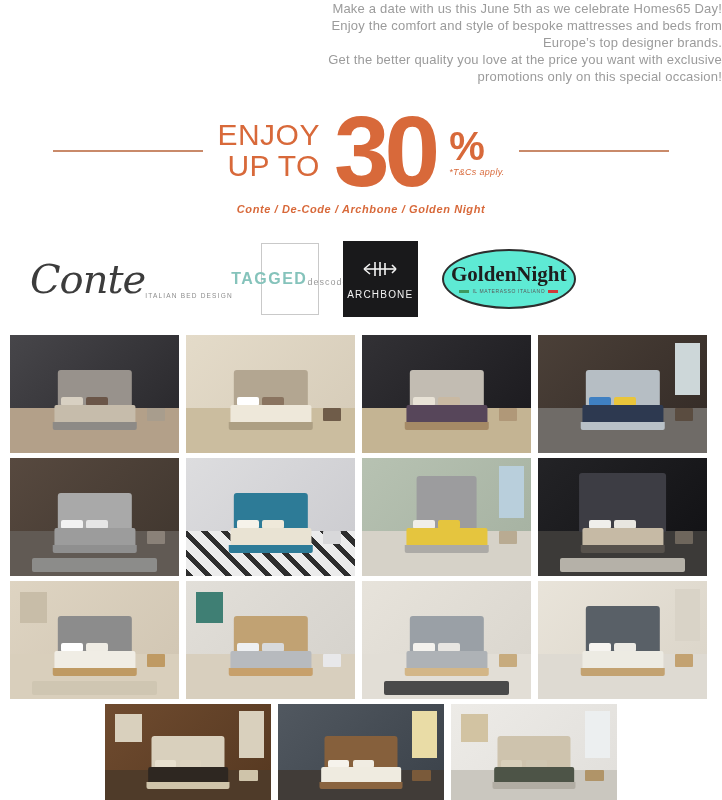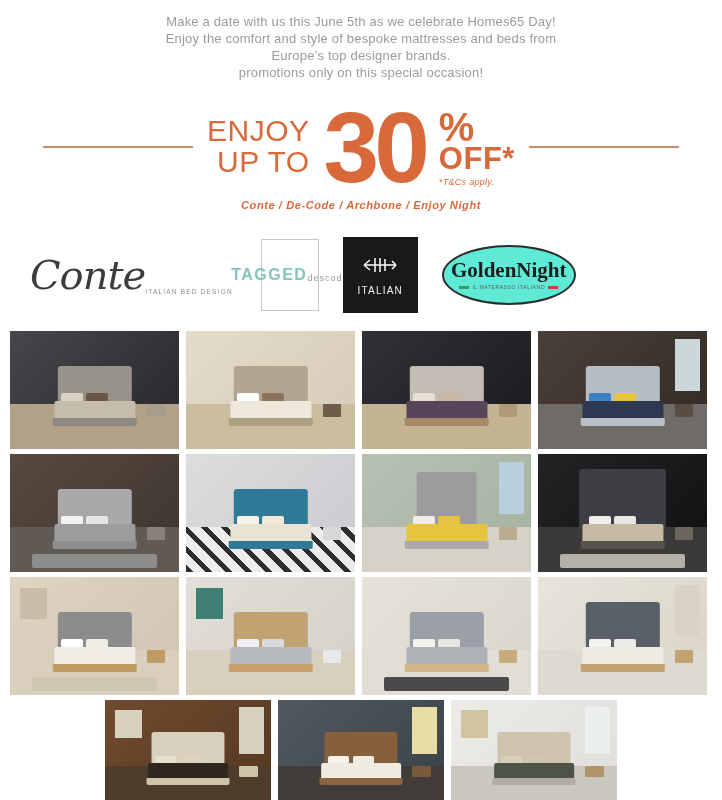--- a/index.html
+++ b/index.html
@@ -6,21 +6,21 @@
     --accent:#d8693a;
     --divider:#c98a6a;
     --header-text:#9b9b9b;
     --teal:#85c3bb;
   }
   *{margin:0;padding:0;box-sizing:border-box;}
   html,body{width:722px;background:#ffffff;font-family:"Liberation Sans",sans-serif;}
   body{height:800px;overflow:hidden;}
 
   
-  .intro{padding-top:13px;text-align:center;color:var(--header-text);
+  .intro{text-align:right;color:var(--header-text);
          font-size:13px;line-height:17px;letter-spacing:.2px;}
 
   
   .promo{display:flex;align-items:center;justify-content:center;gap:14px;margin-top:16px;height:100px;}
   .hline{width:150px;height:0;border-top:2px solid var(--divider);}
   .enjoy{color:var(--accent);font-weight:400;font-size:30px;line-height:1.02;
          text-align:right;letter-spacing:.5px;}
   .amount{color:var(--accent);font-weight:800;font-size:100px;line-height:.82;letter-spacing:-5px;}
   .pct-off{display:flex;flex-direction:column;align-items:flex-start;color:var(--accent);margin-top:2px;}
   .pct{font-weight:800;font-size:40px;line-height:.9;}
@@ -76,38 +76,38 @@
               background:var(--bed,#999);border-radius:0 0 2px 2px;}
   .tile .side{position:absolute;right:8%;bottom:27%;width:11%;height:11%;background:var(--side,transparent);border-radius:1px;}
 </style>
 </head>
 <body>
 
 <header class="intro">
   <div>Make a date with us this June 5th as we celebrate Homes65 Day!</div>
   <div>Enjoy the comfort and style of bespoke mattresses and beds from</div>
   <div>Europe’s top designer brands.</div>
+  <div>Get the better quality you love at the price you want with exclusive</div>
   <div>promotions only on this special occasion!</div>
 </header>
 
 <section class="promo">
   <div class="hline"></div>
   <div class="enjoy">
     <div>ENJOY</div>
     <div>UP TO</div>
   </div>
   <div class="amount">30</div>
   <div class="pct-off">
     <div class="pct">%</div>
-    <div class="off">OFF*</div>
     <div class="terms">*T&amp;Cs apply.</div>
   </div>
   <div class="hline"></div>
 </section>
-<div class="promo-brands">Conte / De-Code / Archbone / Enjoy Night</div>
+<div class="promo-brands">Conte / De-Code / Archbone / Golden Night</div>
 
 <section class="logos">
   <div class="logo-conte">
     <span class="conte-script">Conte</span>
     <span class="conte-tag">ITALIAN BED DESIGN</span>
   </div>
   <div class="logo-tagged">
     <span class="tagged-word">TAG</span>
     <span class="tagged-word">GED</span>
     <span class="tagged-sub">descode</span>
@@ -117,21 +117,21 @@
       <svg width="40" height="20" viewBox="0 0 40 20">
         <g stroke="#f2f2f2" stroke-width="1.6" fill="none">
           <path d="M4 10 L36 10"></path>
           <path d="M4 10 L10 5 M4 10 L10 15"></path>
           <path d="M15 10 L15 3 M20 10 L20 3 M25 10 L25 4"></path>
           <path d="M15 10 L15 17 M20 10 L20 17 M25 10 L25 16"></path>
           <path d="M36 10 L32 6 M36 10 L32 14"></path>
         </g>
       </svg>
     </span>
-    <span class="archbone-name">ITALIAN</span>
+    <span class="archbone-name">ARCHBONE</span>
   </div>
   <div class="logo-golden">
     <span class="golden-name">GoldenNight</span>
     <span class="golden-sub">
       <span class="flag green"></span>
       <span class="golden-tag">IL MATERASSO ITALIANO</span>
       <span class="flag red"></span>
     </span>
   </div>
 </section>

